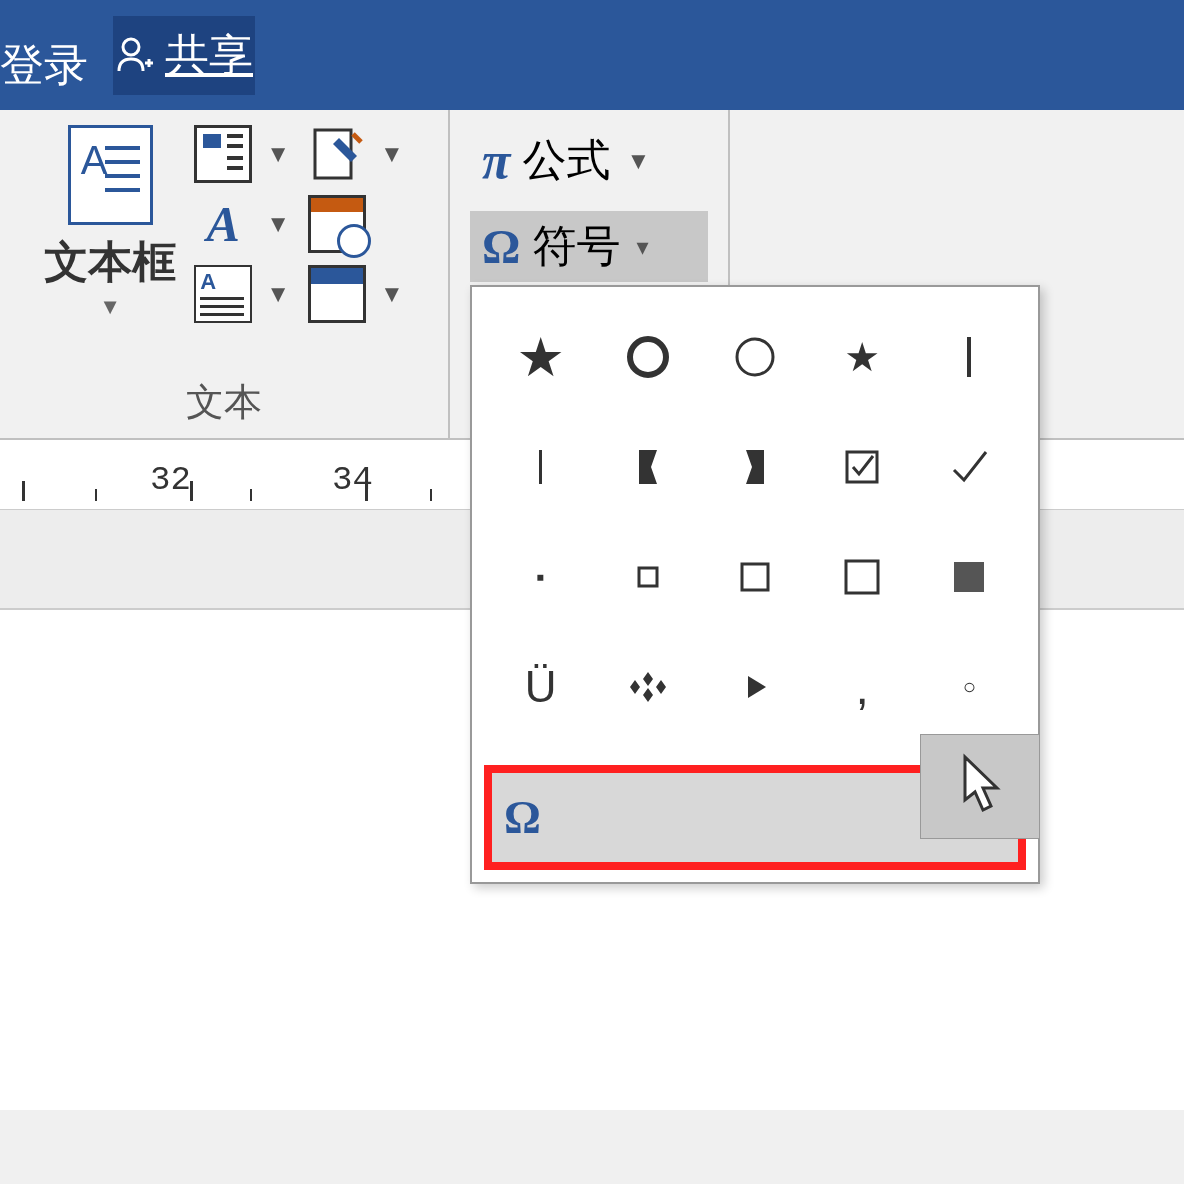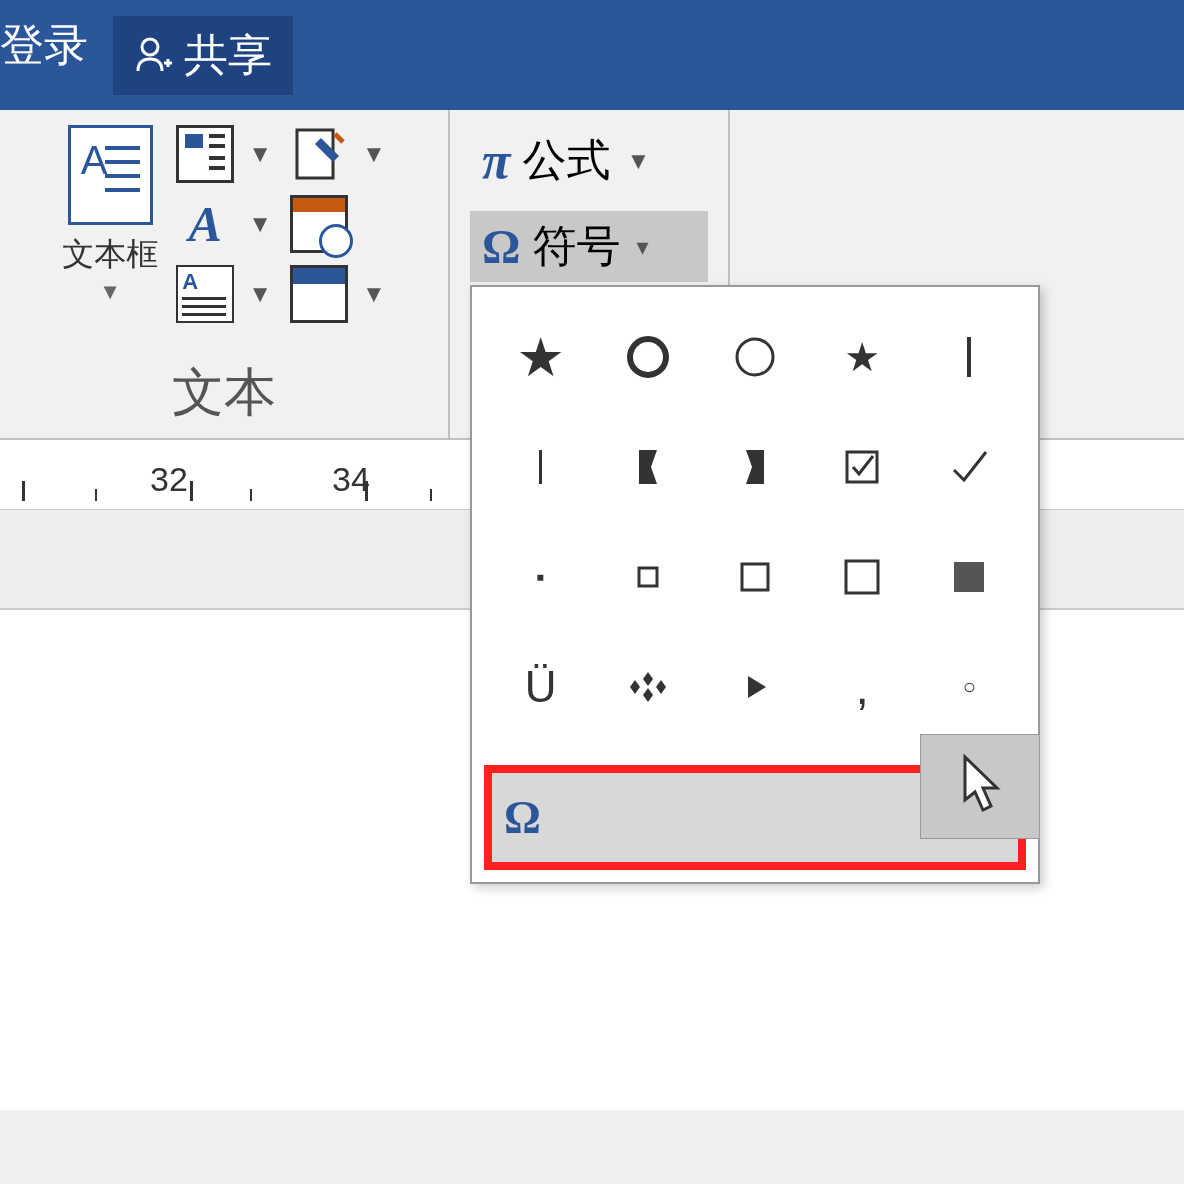--- a/index.html
+++ b/index.html
@@ -20,34 +20,35 @@
       padding: 0 20px 0 0;
       color: white;
     }
     .search-text {
       font-size: 48px;
       color: #b8c9e8;
       padding-left: 0;
     }
     .title-right {
       display: flex;
-      align-items: flex-start;
+      align-items: flex-end;
       gap: 25px;
     }
     .login-text {
       font-size: 44px;
       color: white;
     }
     .share-btn {
       display: flex;
       align-items: center;
       gap: 10px;
       background: #1e4380;
-      padding: 10px 21px;
+      padding: 10px 2px;
       font-size: 44px;
+      text-decoration: underline;
     }
     .share-icon {
       width: 40px;
       height: 40px;
       display: inline-block;
     }
     .ribbon {
       background: #f1f1f1;
       height: 330px;
       border-bottom: 2px solid #c0c0c0;
@@ -100,22 +101,23 @@
       content: "";
       position: absolute;
       right: 10px;
       top: 18px;
       width: 35px;
       height: 4px;
       background: #2b579a;
       box-shadow: 0 14px 0 #2b579a, 0 28px 0 #2b579a, 0 42px 0 #2b579a;
     }
     .textbox-label {
-      font-size: 32px;
+      font-size: 44px;
       color: #333;
+      font-weight: bold;
     }
     .dropdown-small {
       font-size: 22px;
       color: #666;
       margin-top: 2px;
     }
     .small-icons-grid {
       display: grid;
       grid-template-columns: repeat(2, auto);
       gap: 12px 18px;
@@ -212,21 +214,21 @@
       position: relative;
     }
     .icon-object::before {
       content: "";
       position: absolute;
       top: 0; left: 0; right: 0;
       height: 16px;
       background: #2b579a;
     }
     .group-label {
-      font-size: 52px;
+      font-size: 38px;
       color: #555;
     }
     .symbols-top {
       display: flex;
       flex-direction: column;
       gap: 15px;
       width: 100%;
     }
     .equation-btn, .symbol-btn {
       display: flex;
@@ -264,20 +266,21 @@
       display: flex;
       align-items: flex-end;
       padding-bottom: 8px;
     }
     .ruler-mark {
       position: absolute;
       bottom: 8px;
       display: flex;
       flex-direction: column;
       align-items: center;
+      font-family: Liberation Mono, monospace;
     }
     .ruler-tick {
       width: 3px;
       height: 20px;
       background: #333;
     }
     .ruler-tick-small {
       width: 2px;
       height: 12px;
       background: #333;

